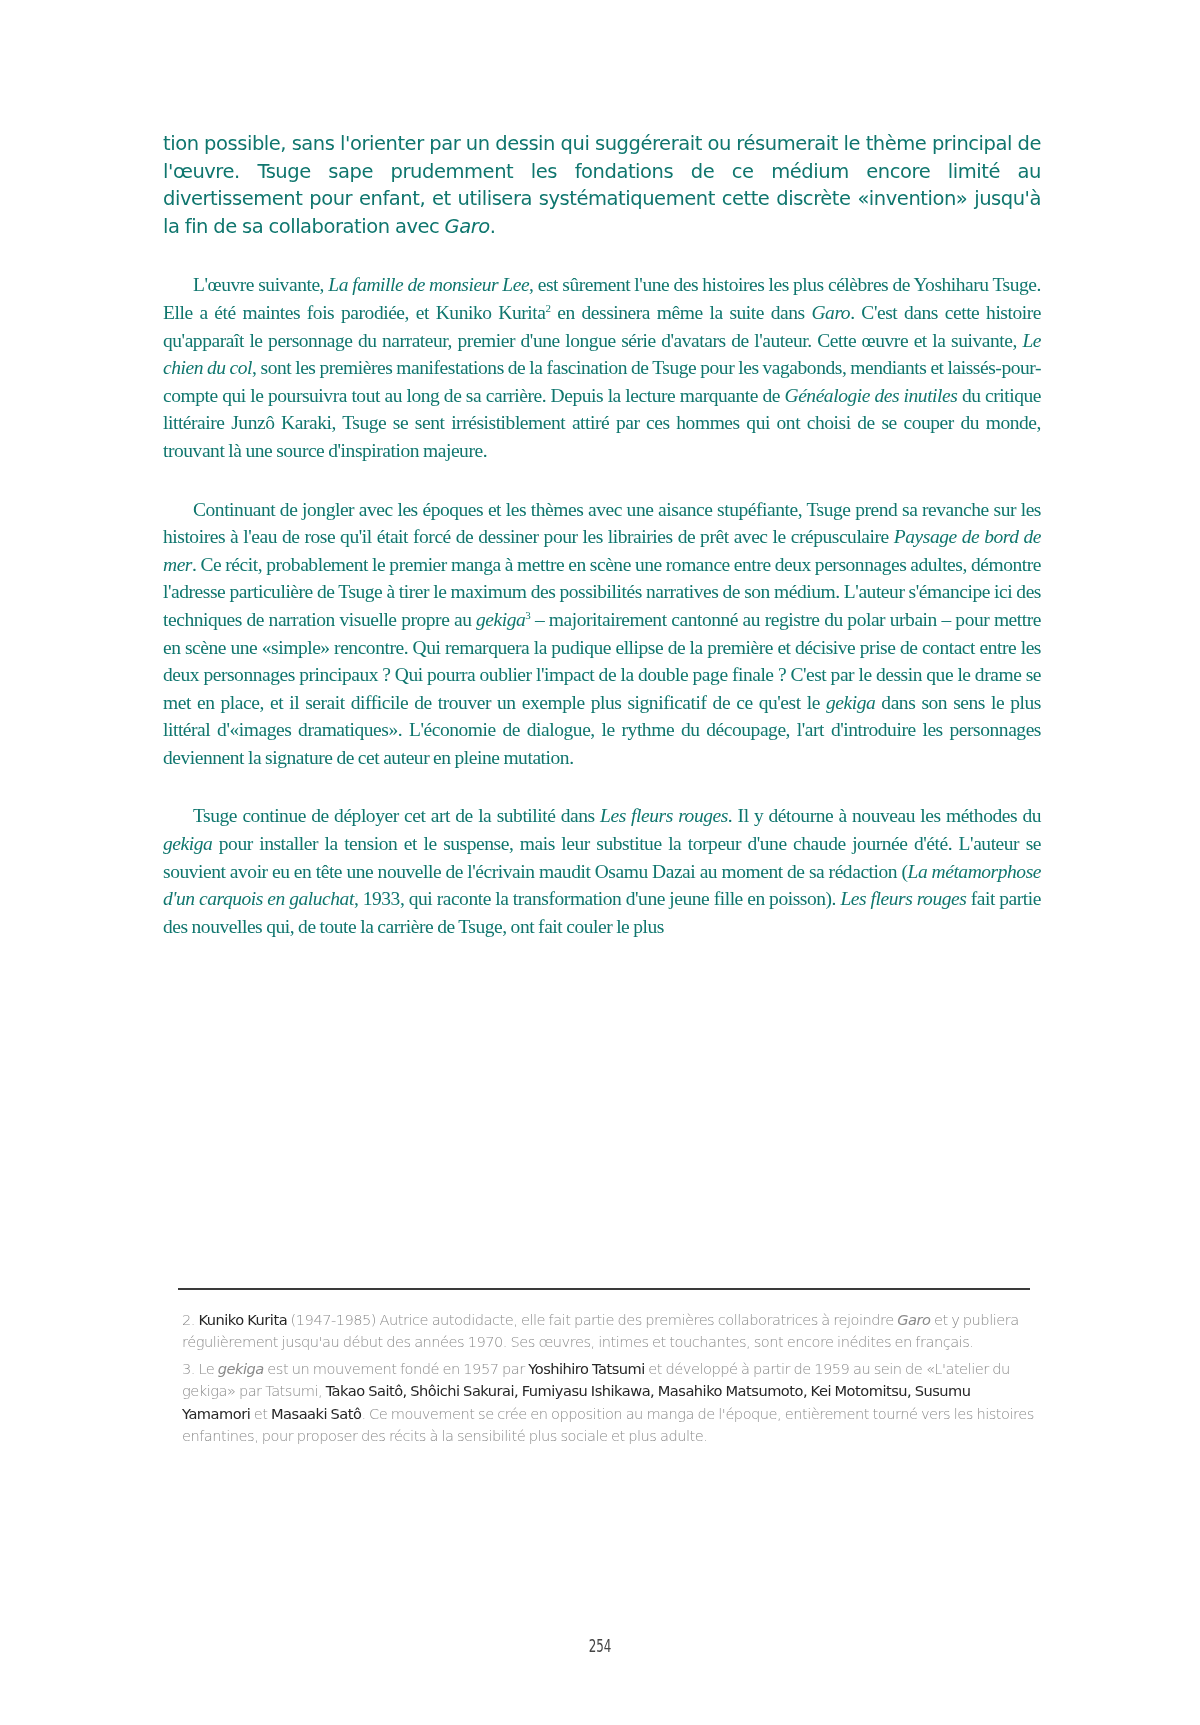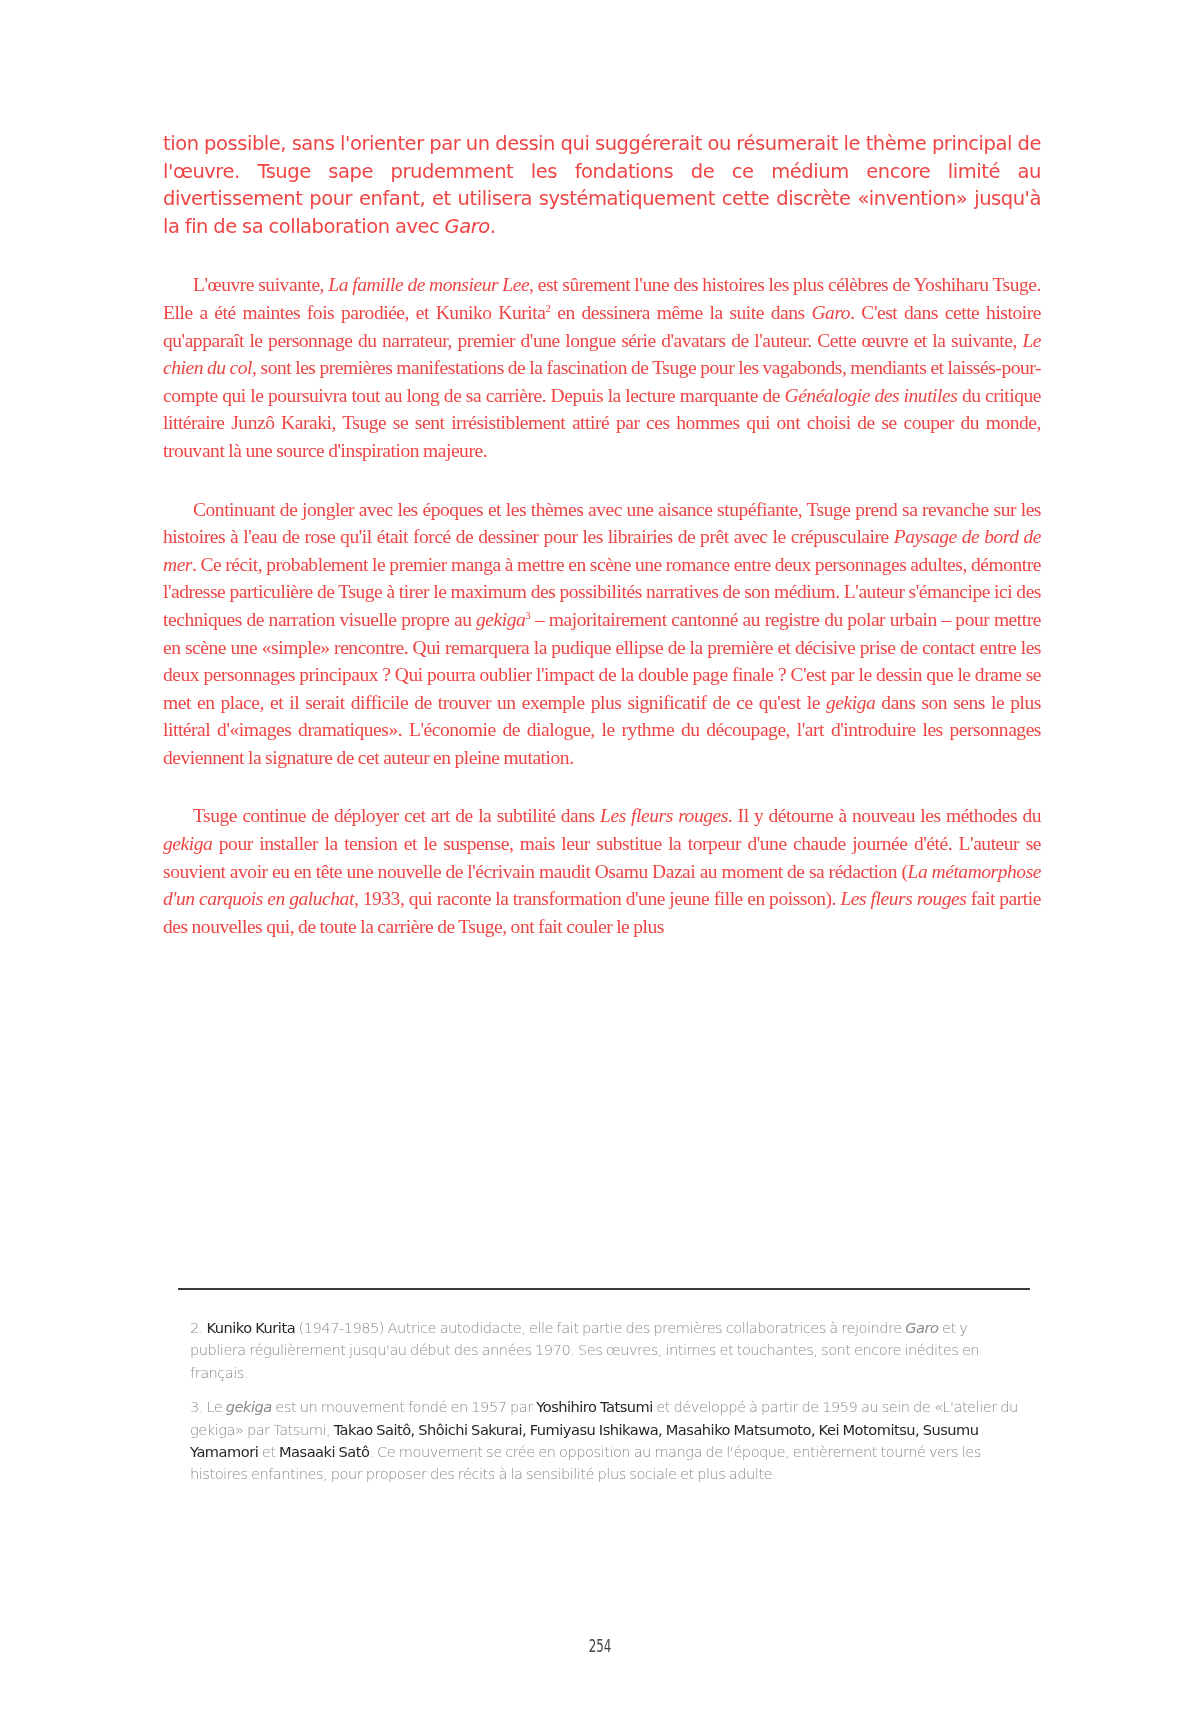--- a/index.html
+++ b/index.html
@@ -7,36 +7,36 @@
     width: 1200px; height: 1725px; background: #ffffff;
     position: relative; overflow: hidden;
     font-family: "DejaVu Sans", sans-serif; color: #2a2a2a;
   }
   .page {
     position: absolute; left: 163px; top: 130px; width: 878px;
   }
   .para {
     font-size: 19.5px; line-height: 27.6px; text-align: justify;
     letter-spacing: -0.45px; word-spacing: -0.5px;
-    margin: 0 0 31px 0; color: #ef4444;
+    margin: 0 0 31px 0; color: #0f766e;
     text-indent: 0;
   }
   .para.indent { text-indent: 30px; font-family: Liberation Serif, serif; }
   .para i { font-style: italic; }
   sup { font-size: 11px; line-height: 0; vertical-align: super; }
   .rule {
     position: absolute; left: 178px; top: 1288px; width: 852px;
     height: 2px; background: #3a3a3a;
   }
   .footnotes {
     position: absolute; left: 178px; top: 1305px; width: 860px;
     font-size: 14.6px; line-height: 22.4px; color: #8a8a8a;
     letter-spacing: -0.5px; word-spacing: -0.6px; font-weight: 300;
   }
-  .footnotes p { margin: 12px; }
+  .footnotes p { margin: 4px; }
   .footnotes b { color: #262626; font-weight: normal; }
   .page-number {
     position: absolute; left: 0; width: 1200px; top: 1636px;
     text-align: center; font-size: 17px; color: #444;
     font-family: "DejaVu Sans", sans-serif; transform: scaleX(0.7);
   }
 </style>
 </head>
 <body>
 

